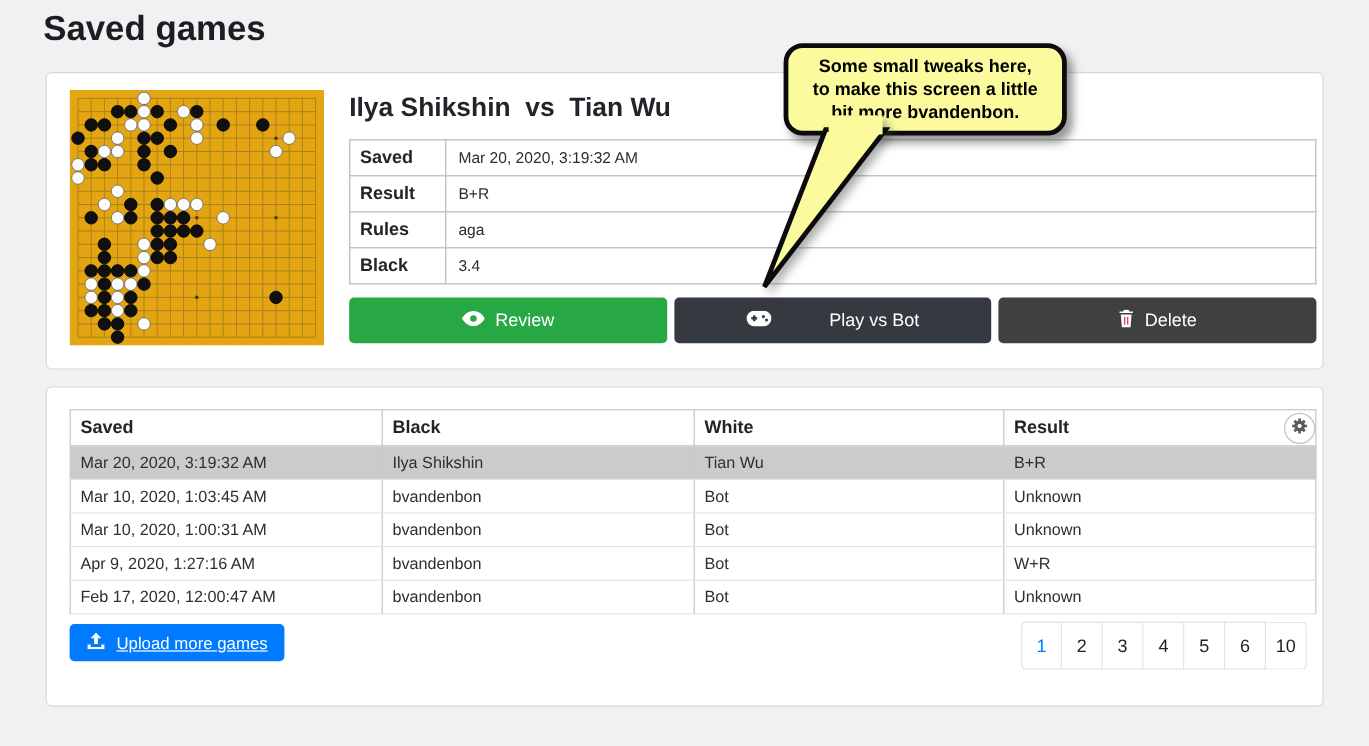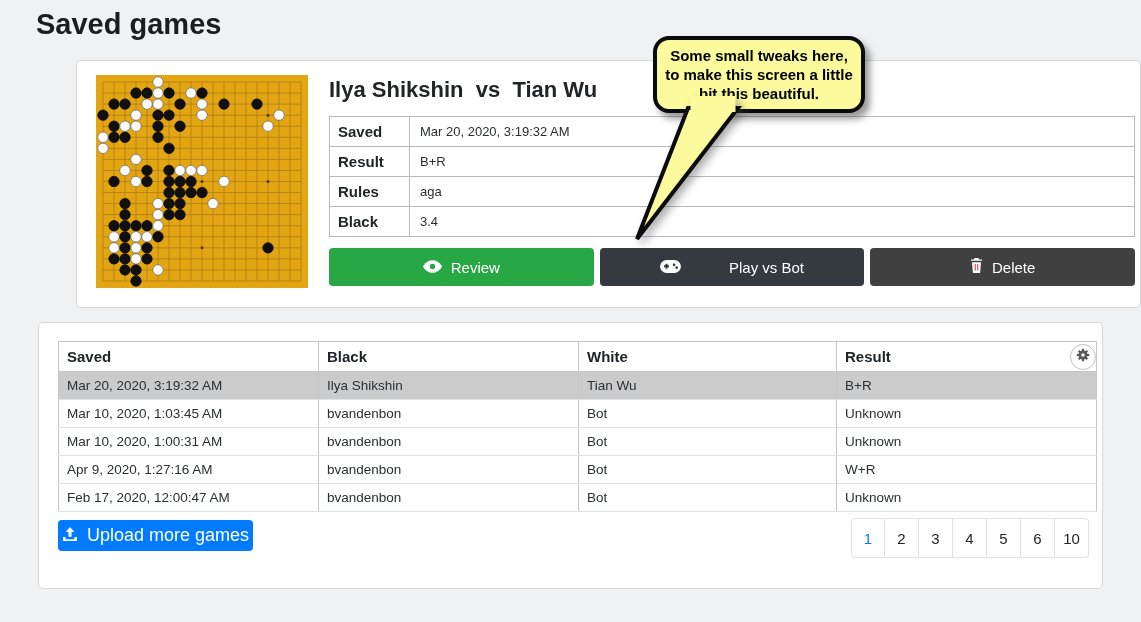--- a/index.html
+++ b/index.html
@@ -12,21 +12,21 @@
     overflow: hidden;
   }
   .page-title {
     position: absolute; left: 36px; top: 8px;
     font-size: 29px; font-weight: 600; color: #1b1d20;
   }
   .card {
     position: absolute; background: #fff;
     border: 1px solid #d8d8d8; border-radius: 5px;
   }
-  #card-game { left: 38px; top: 60px; width: 1065px; height: 248px; margin-left: 38px; }
+  #card-game { left: 38px; top: 60px; width: 1065px; height: 248px; }
   #card-list { left: 38px; top: 322px; width: 1065px; height: 267px; }
 
   
   #board-svg { position: absolute; left: 19px; top: 14px; display: block; }
 
   
   .game-title {
     position: absolute; left: 252px; top: 16px;
     font-size: 22px; font-weight: 700; white-space: pre; color: #212529;
   }
@@ -47,21 +47,21 @@
     color: #fff; font-size: 15px; font-family: inherit;
     display: flex; align-items: center; justify-content: center; gap: 9px;
     cursor: pointer;
   }
   .btn.green { background: #28a745; }
   .btn.dark  { background: #343a40; gap: 48px; }
   .btn.red   { background: #404040; }
 
   
   .callout {
-    position: absolute; left: 653px; top: 36px; width: 212px; height: 77px;
+    position: absolute; left: 653px; top: 36px; width: 236px; height: 77px;
     background: #fbfb9d; border: 4px solid #0b0b0b; border-radius: 16px;
     z-index: 40; box-shadow: 5px 6px 7px rgba(70,70,70,.55);
     display: flex; flex-direction: column; align-items: center; justify-content: center;
     text-align: left; font-size: 15px; font-weight: 700; line-height: 19px; color: #000;
   }
   #callout-tail {
     position: absolute; left: 598px; top: 96px; z-index: 41;
     filter: drop-shadow(4px 4px 4px rgba(70,70,70,.45));
   }
 
@@ -84,22 +84,22 @@
 
   .gear-btn {
     position: absolute; left: 1031px; top: 21px; width: 26px; height: 26px;
     border: 1px solid #c2c2c2; border-radius: 50%; background: #fff;
     display: flex; align-items: center; justify-content: center; cursor: pointer;
   }
 
   .upload-btn {
     position: absolute; left: 19px; top: 197px; height: 31px;
     background: #007bff; color: #fff; border: none; border-radius: 4px;
-    font-size: 18px; font-family: inherit; padding: 0 4px;
-    display: flex; align-items: center; gap: 9px; cursor: pointer;
+    font-size: 14px; font-family: inherit; padding: 0 14px;
+    display: flex; align-items: center; gap: 9px; cursor: pointer; text-decoration: underline;
   }
 
   .pagination {
     position: absolute; right: 13px; top: 195px; display: flex;
   }
   .page-cell {
     width: 34px; height: 40px; background: #fff;
     border: 1px solid #dee2e6; border-left: none;
     display: flex; align-items: center; justify-content: center;
     font-size: 15px; color: #212529; cursor: pointer;
@@ -303,21 +303,21 @@
           </svg>
       </span>
       <span>Delete</span>
     </button>
   </div>
 </div>
 
 <div class="callout">
   <span>Some small tweaks here,</span>
   <span>to make this screen a little</span>
-  <span>bit this beautiful.</span>
+  <span>bit more bvandenbon.</span>
 </div>
 <svg id="callout-tail" width="180" height="150" viewBox="0 0 180 150">
   <polygon points="90,12 140,12 39,143" fill="#fbfb9d" stroke="#0b0b0b" stroke-width="4"></polygon>
   <rect x="92.5" y="0" width="45" height="16" fill="#fbfb9d"></rect>
 </svg>
 
 <div class="card" id="card-list">
   <table class="games-table">
     <colgroup>
         <col style="width:260px">

